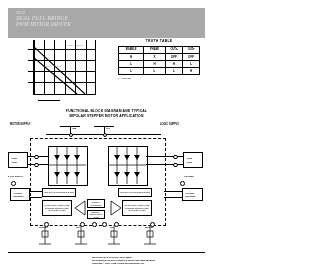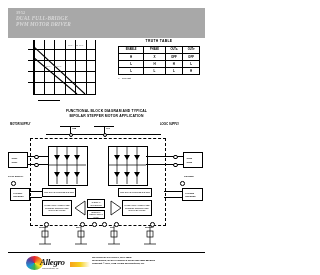--- a/index.html
+++ b/index.html
@@ -292,25 +292,19 @@
         <rect x="75" y="5" width="6" height="6"></rect>
         <line x1="72" y1="18" x2="84" y2="18"></line>
         <line x1="114" y1="0" x2="114" y2="18"></line>
         <rect x="111" y="5" width="6" height="6"></rect>
         <line x1="108" y1="18" x2="120" y2="18"></line>
       </g>
     </svg>
   </div>
 
   <div class="footrule"></div>
-  <div class="logo">
-    <div class="logoswatch"></div>
-    <div class="logotail"></div>
-    <div class="logotext">Allegro</div>
-    <div class="logosub">MicroSystems, Inc.</div>
-  </div>
   <div class="addr">
     <div>115 NORTHEAST CUTOFF, BOX 15036</div>
     <div>WORCESTER, MASSACHUSETTS 01615-0036 (508) 853-5000</div>
     <div>Copyright © 1997, 1998 Allegro MicroSystems, Inc.</div>
   </div>
 
 </div>
 
 </body></html>

